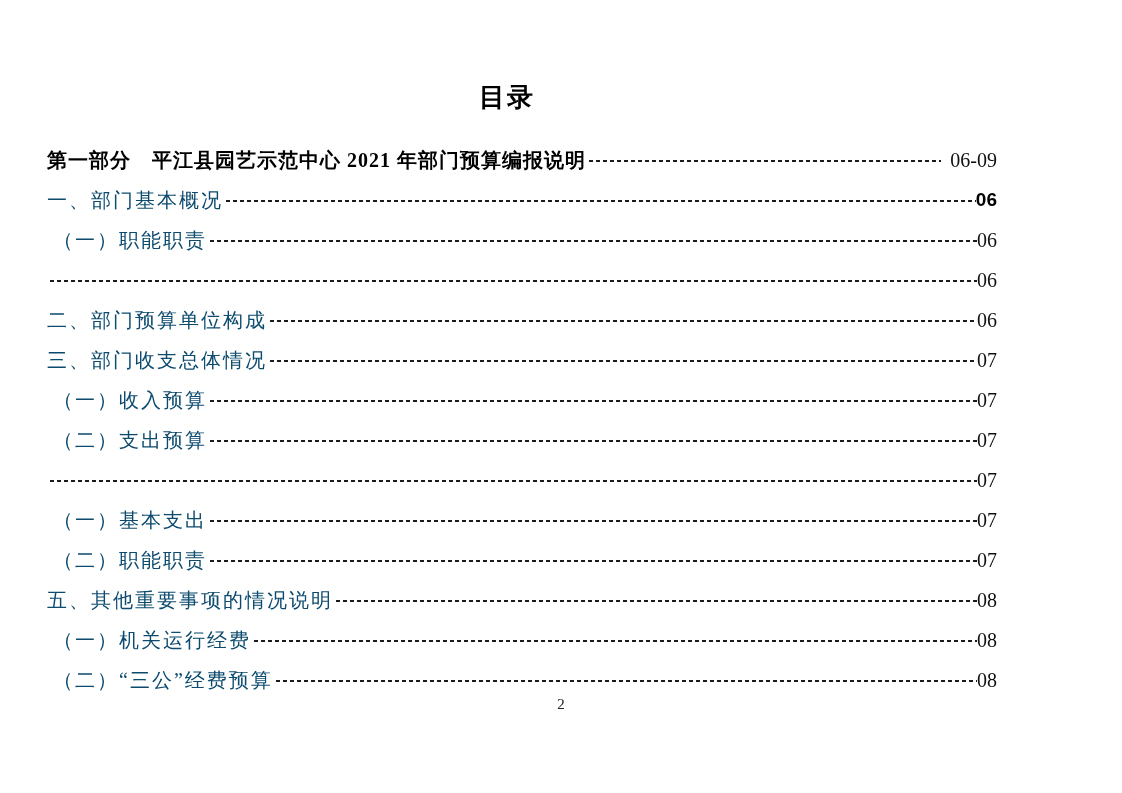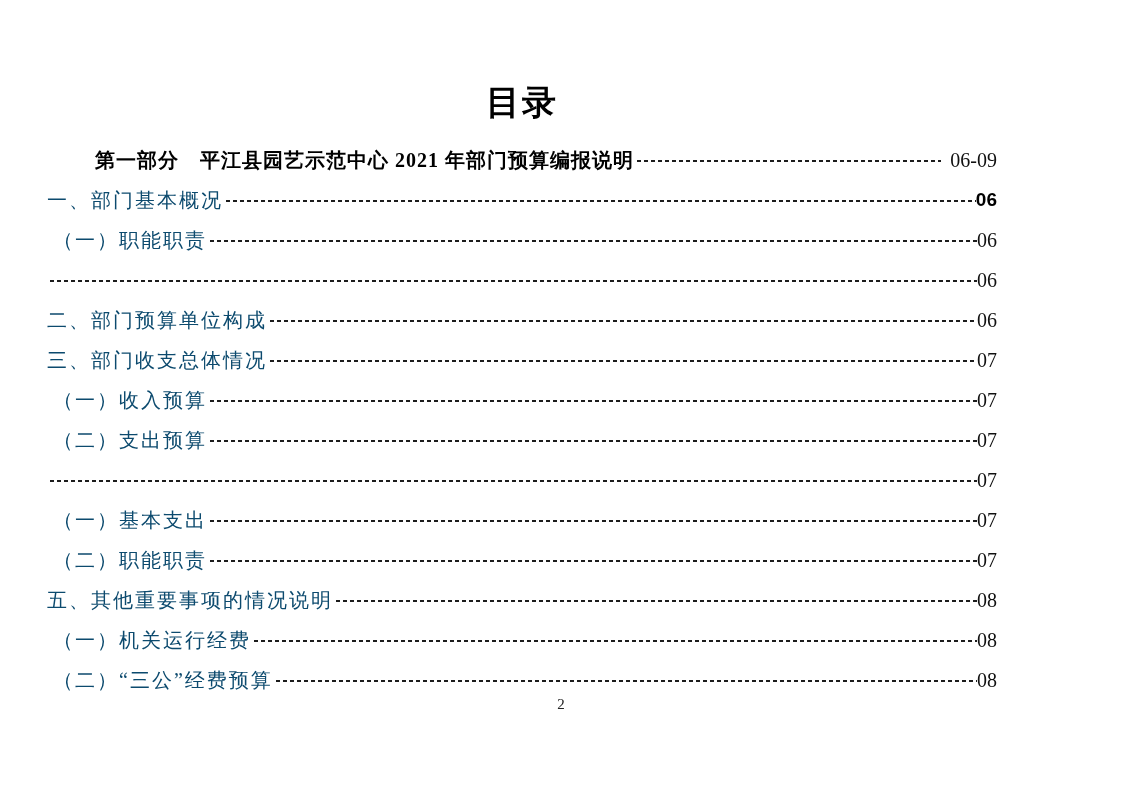--- a/index.html
+++ b/index.html
@@ -16,26 +16,26 @@
     font-family: "Liberation Serif", serif;
   }
   .page {
     position: absolute;
     inset: 0;
     background: #ffffff;
   }
   .doc-title {
     position: absolute;
     top: 80px;
-    left: 47px;
+    left: 32px;
     width: 950px;
     text-align: center;
     font-family: "Liberation Sans", sans-serif;
     font-weight: bold;
-    font-size: 34px;
+    font-size: 26px;
     letter-spacing: 2px;
     color: #000000;
   }
   .toc {
     position: absolute;
     top: 140px;
     left: 47px;
     width: 950px;
   }
   .toc-row {
@@ -47,21 +47,20 @@
   }
   .toc-label {
     letter-spacing: 2px;
     font-family: "Liberation Serif", serif;
     color: #0c4a6e;
   }
   .row-part .toc-label {
     font-weight: bold;
     letter-spacing: 1px;
     color: #000000;
-    margin-left: 48px;
   }
   .row-sub .toc-label {
     padding-left: 6px;
   }
   .toc-leader {
     flex: 1;
     height: 2px;
     margin-left: 3px;
     background: repeating-linear-gradient(to right, #1c1c1c 0px, #1c1c1c 4px, transparent 4px, transparent 7px);
     transform: translateY(1px);

